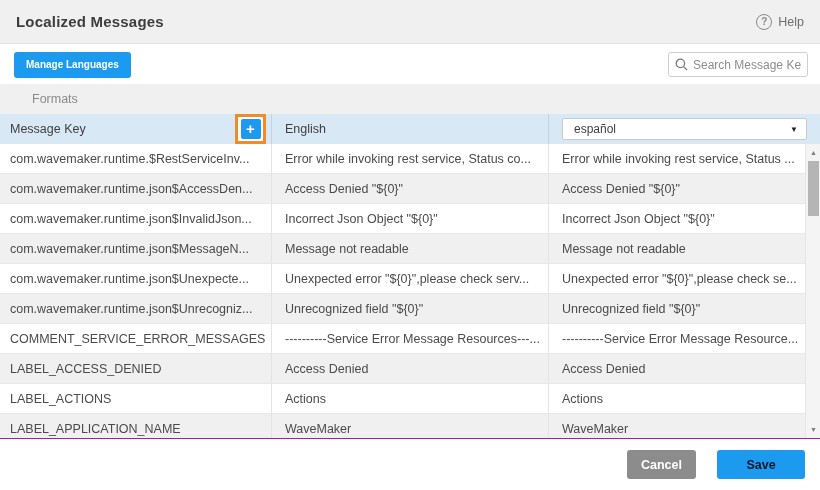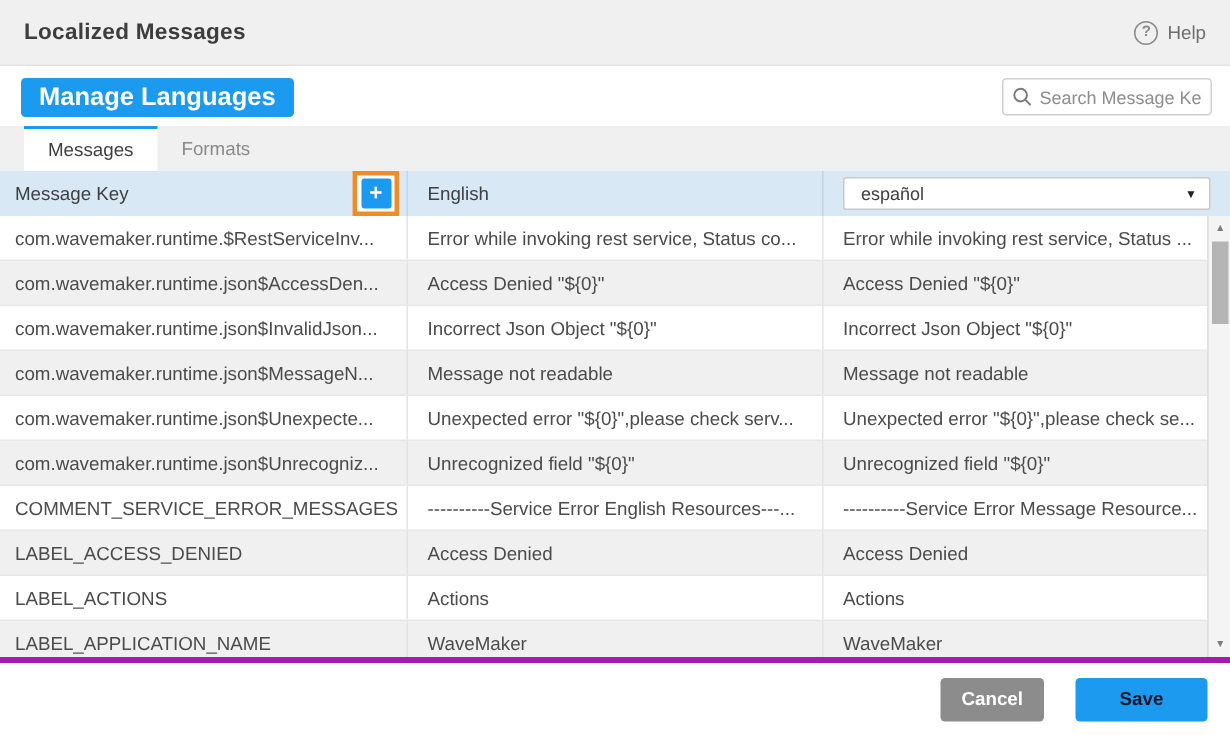--- a/index.html
+++ b/index.html
@@ -32,21 +32,21 @@
   .toolbar {
     position: absolute; top: 45px; left: 0; right: 0; height: 39px;
     background: #fff; display: flex; align-items: center; justify-content: space-between;
     padding: 0 12px 0 14px;
   }
   .btn {
     border: none; border-radius: 3px; cursor: pointer;
     font-family: "Liberation Sans", sans-serif;
   }
   .btn-primary {
-    background: #1b9aef; color: #fff; font-weight: 700; font-size: 17px;
+    background: #1b9aef; color: #fff; font-weight: 700; font-size: 10px;
     height: 26px; padding: 0 12px;
   }
   .search-box {
     display: flex; align-items: center; width: 140px; height: 25px;
     border: 1px solid #cfcfcf; border-radius: 3px; background: #fff; padding: 0 6px;
   }
   .search-box svg { flex: 0 0 auto; }
   .search-box input {
     border: none; outline: none; width: 100%; margin-left: 5px;
     font-size: 12px; color: #555; font-family: "Liberation Sans", sans-serif;
@@ -126,21 +126,21 @@
   .scroll-up { top: 2px; }
   .scroll-down { bottom: 2px; }
   .scroll-thumb {
     position: absolute; left: 2px; top: 17px; width: 11px; height: 55px;
     background: #b5b5b5; cursor: grab;
   }
 
   
   .footer {
     position: absolute; bottom: 0; left: 0; right: 0; height: 52px;
-    background: #fff; border-top: 4px solid #a21caf;
+    background: #fff; border-top: 1px solid #a21caf;
     display: flex; align-items: center; justify-content: flex-end;
     gap: 21px; padding-right: 15px;
   }
   .btn-cancel {
     background: #8c8c8c; color: #fff; font-weight: 700; font-size: 12.5px;
     height: 29px; min-width: 67px; padding: 0 14px;
   }
   .btn-save {
     background: #1b9aef; color: #0f172a; font-weight: 700; font-size: 12.5px;
     height: 29px; min-width: 88px; padding: 0 14px;
@@ -164,21 +164,20 @@
     <div class="search-box">
       <svg width="13" height="13" viewBox="0 0 13 13">
         <circle cx="5.4" cy="5.4" r="4.2" fill="none" stroke="#7a7a7a" stroke-width="1.3"></circle>
         <line x1="8.6" y1="8.6" x2="12" y2="12" stroke="#7a7a7a" stroke-width="1.3"></line>
       </svg>
       <input type="text" placeholder="Search Message Key..." style="">
     </div>
   </div>
 
   <div class="tabstrip">
-    <div class="tab active">Messages</div>
     <div class="tab">Formats</div>
   </div>
 
   <div class="thead">
     <div class="th th-key">
       <span>Message Key</span>
       <div class="add-highlight">
         <button class="add-btn">
           <span>+</span>
         </button>
@@ -228,21 +227,21 @@
   </div>
 
   <div class="trow alt">
     <div class="td td-key">com.wavemaker.runtime.json$Unrecogniz...</div>
     <div class="td td-eng">Unrecognized field "${0}"</div>
     <div class="td td-esp">Unrecognized field "${0}"</div>
   </div>
 
   <div class="trow">
     <div class="td td-key">COMMENT_SERVICE_ERROR_MESSAGES</div>
-    <div class="td td-eng">----------Service Error English Resources---...</div>
+    <div class="td td-eng">----------Service Error Message Resources---...</div>
     <div class="td td-esp">----------Service Error Message Resource...</div>
   </div>
 
   <div class="trow alt">
     <div class="td td-key">LABEL_ACCESS_DENIED</div>
     <div class="td td-eng">Access Denied</div>
     <div class="td td-esp">Access Denied</div>
   </div>
 
   <div class="trow">

